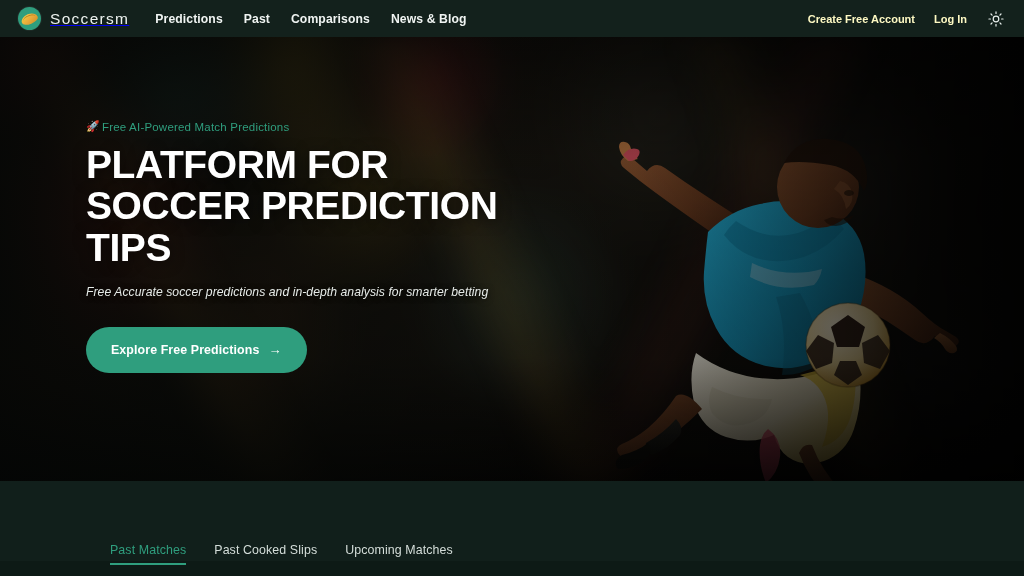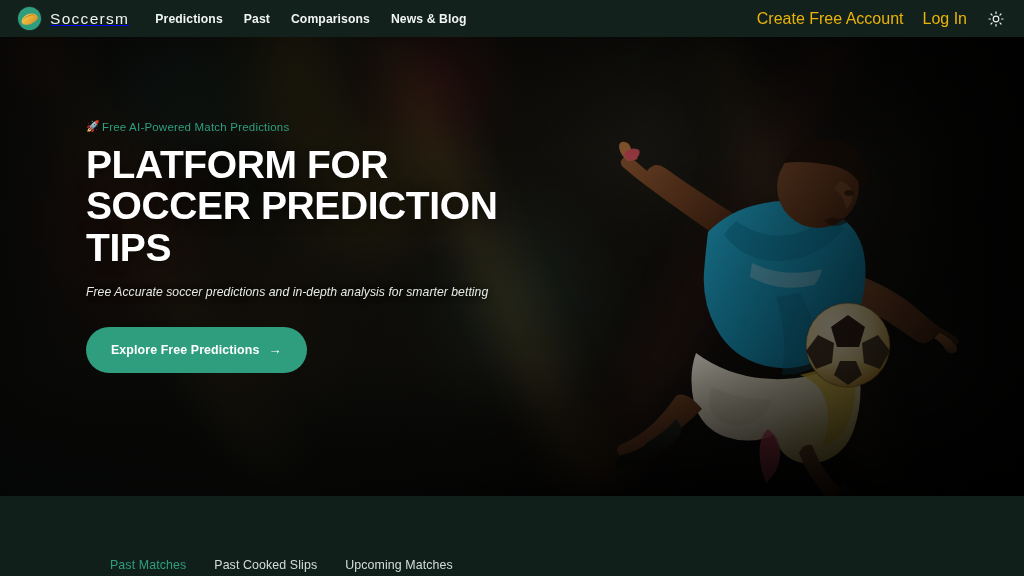--- a/index.html
+++ b/index.html
@@ -46,21 +46,21 @@
     font-weight:400;
   }
 
   .nav-links { display:flex; align-items:center; gap:21px; }
   .nav-link {
     color:#f0f4f2; font-size:12.2px; font-weight:600;
     text-decoration:none; white-space:nowrap;
     letter-spacing:.1px;
   }
   .nav-right { margin-left:auto; display:flex; align-items:center; gap:19px; }
-  .nav-action { color:#eab308; font-size:16px; font-weight:400; white-space:nowrap; text-decoration:none; }
+  .nav-action { color:#fef9c3; font-size:11px; font-weight:700; white-space:nowrap; text-decoration:none; }
   .theme-toggle {
     width:20px; height:20px; display:flex; align-items:center; justify-content:center;
     background:none; border:none; cursor:pointer;
   }
 
   
   .hero {
     position:absolute; top:37px; left:0; width:1024px; height:459px;
     overflow:hidden; background:#080806;
   }
@@ -133,21 +133,21 @@
     background:#2f9e7e; color:#ffffff;
     font-size:12.4px; font-weight:600;
     border:none; border-radius:999px;
     padding:16px 25px; cursor:pointer;
     letter-spacing:.1px;
   }
   .cta .arrow { font-size:13px; line-height:1; }
 
   
   .lower {
-    position:absolute; top:496px; left:0; width:1024px; height:80px;
+    position:absolute; top:481px; left:0; width:1024px; height:80px;
     background:#111f1b;
   }
   .tabs {
     position:absolute; left:110px; top:62px;
     display:flex; gap:28px; align-items:flex-start;
   }
   .tab {
     font-size:12.4px; font-weight:500; color:#d4ddd9;
     background:none; border:none; cursor:pointer; padding:0 0 6px 0;
     white-space:nowrap; letter-spacing:.1px;

